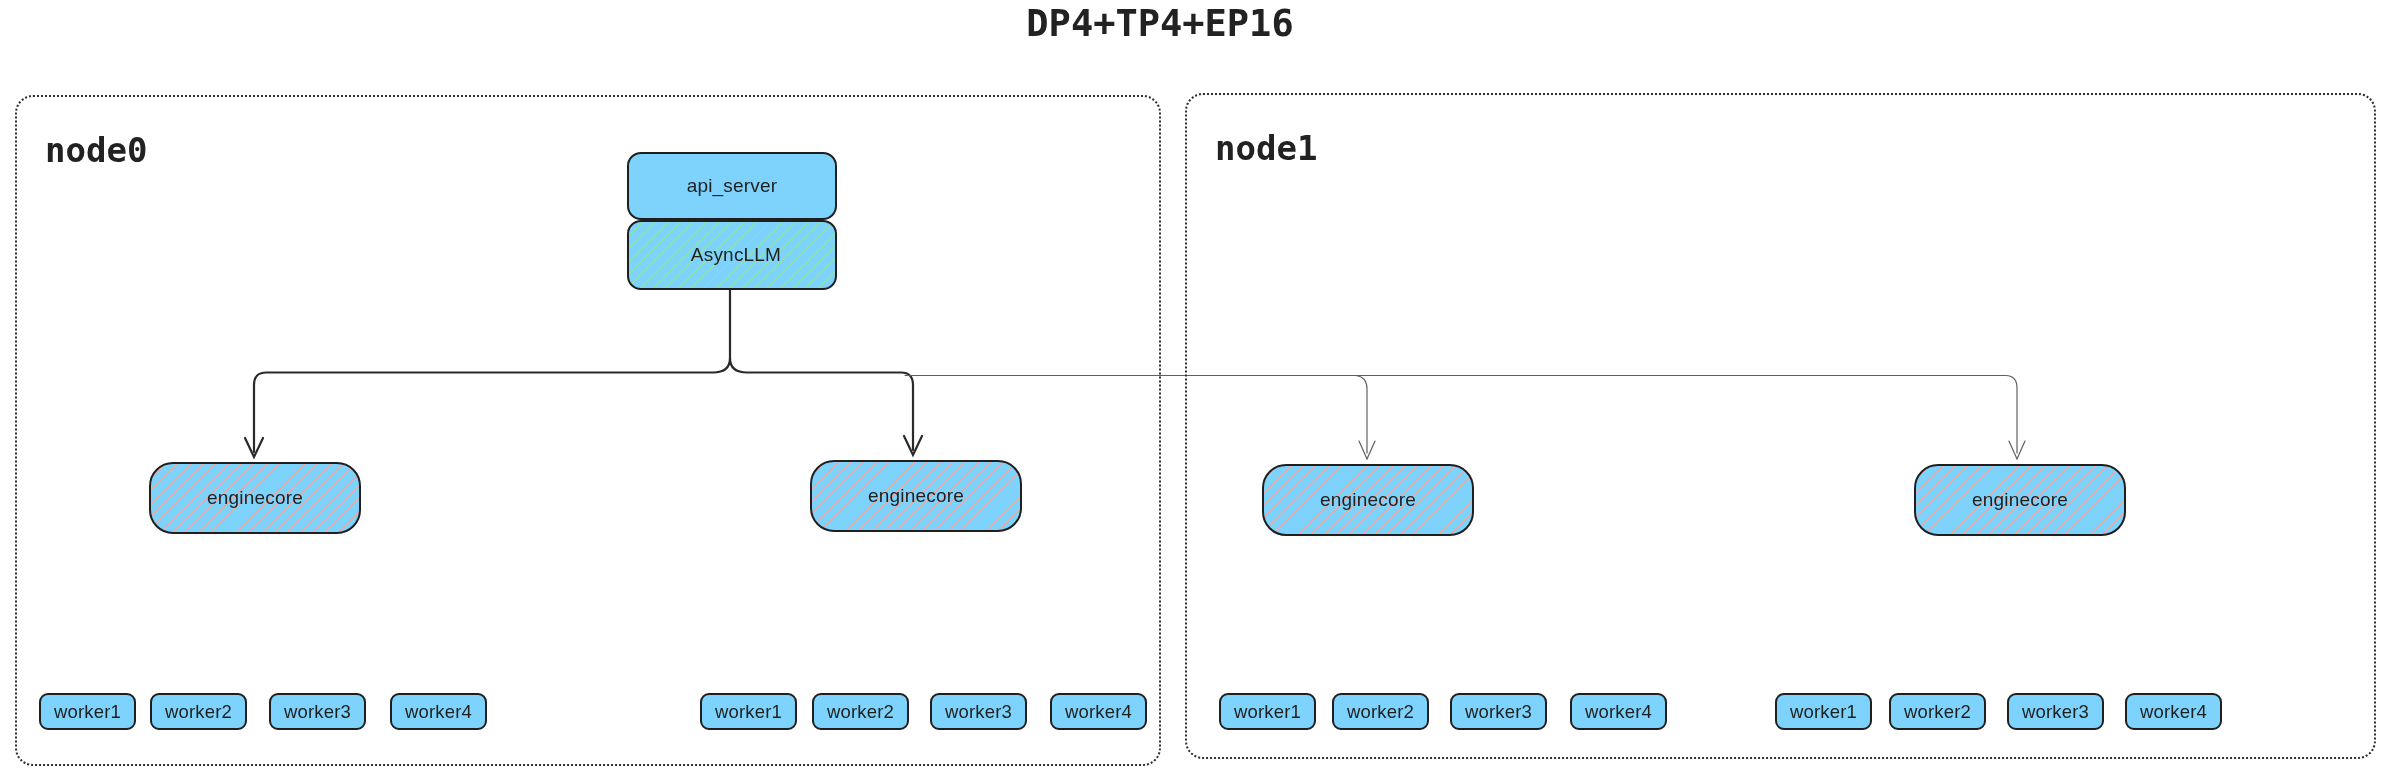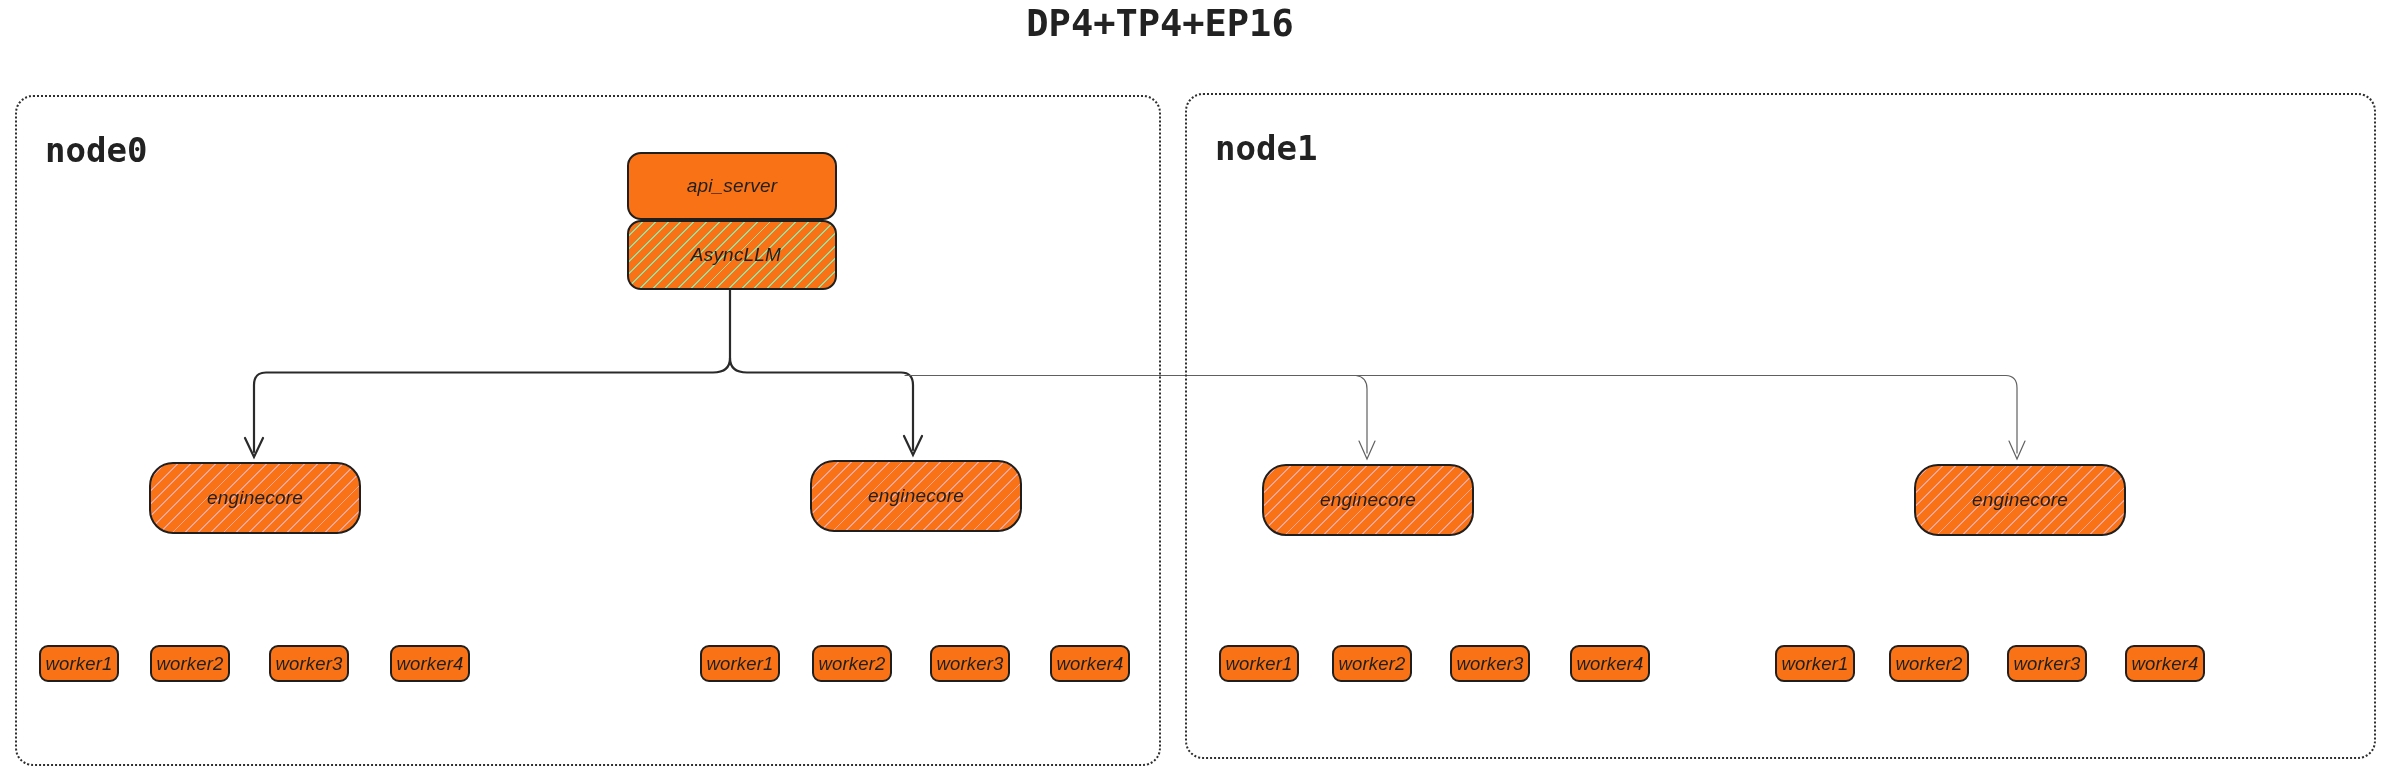--- a/index.html
+++ b/index.html
@@ -25,43 +25,44 @@
   .node0{left:15px; top:95px; width:1142px; height:667px;}
   .node1{left:1185px; top:93px; width:1187px; height:662px;}
   .node-label{
     position:absolute; left:28px; top:33px;
     font-family:"DejaVu Sans Mono", monospace; font-size:34px; font-weight:700;
     color:#222;
   }
   .box{
     position:absolute; box-sizing:border-box;
     display:flex; align-items:center; justify-content:center;
-    background:#f97316; border:2px solid var(--border);
-    font-size:19px; color:var(--text); letter-spacing:.2px; white-space:nowrap;font-style:italic;
+    background:#7dd3fc; border:2px solid var(--border);
+    font-size:19px; color:var(--text); letter-spacing:.2px; white-space:nowrap;
   }
   .stackbox{width:210px; height:68px; border-radius:14px;}
   .api{left:610px; top:55px;}
   .asyncllm{
     left:610px; top:123px; height:70px; border-radius:14px;
     background-image:repeating-linear-gradient(135deg,
       var(--green-hatch) 0 1.4px, transparent 1.4px 9px);
     padding-left:8px;
   }
   .enginecore{
     width:212px; height:72px; border-radius:24px; border-width:2.5px;
     background-image:repeating-linear-gradient(135deg,
       var(--red-hatch) 0 1.3px, transparent 1.3px 9px);
   }
   .ec1{left:132px; top:365px;}
   .ec2{left:793px; top:363px;}
   .ec3{left:75px;  top:369px;}
   .ec4{left:727px; top:369px;}
   .worker{
-    width:80px; height:37px; border-radius:9px; border-width:2px;
+    width:97px; height:37px; border-radius:9px; border-width:2px;
     font-size:18.5px;
+    margin-top:48px;
   }
   .wrow0{top:548px;} .wrow1{top:550px;}
   .connectors{
     position:absolute; left:0; top:0; width:2383px; height:773px;
     pointer-events:none;
   }
   .ln-dark{stroke:var(--line-dark); stroke-width:2.2; fill:none; stroke-linecap:round;}
   .ln-thin{stroke:var(--line-thin); stroke-width:1.2; fill:none; stroke-linecap:round;}
 </style>
 </head>

